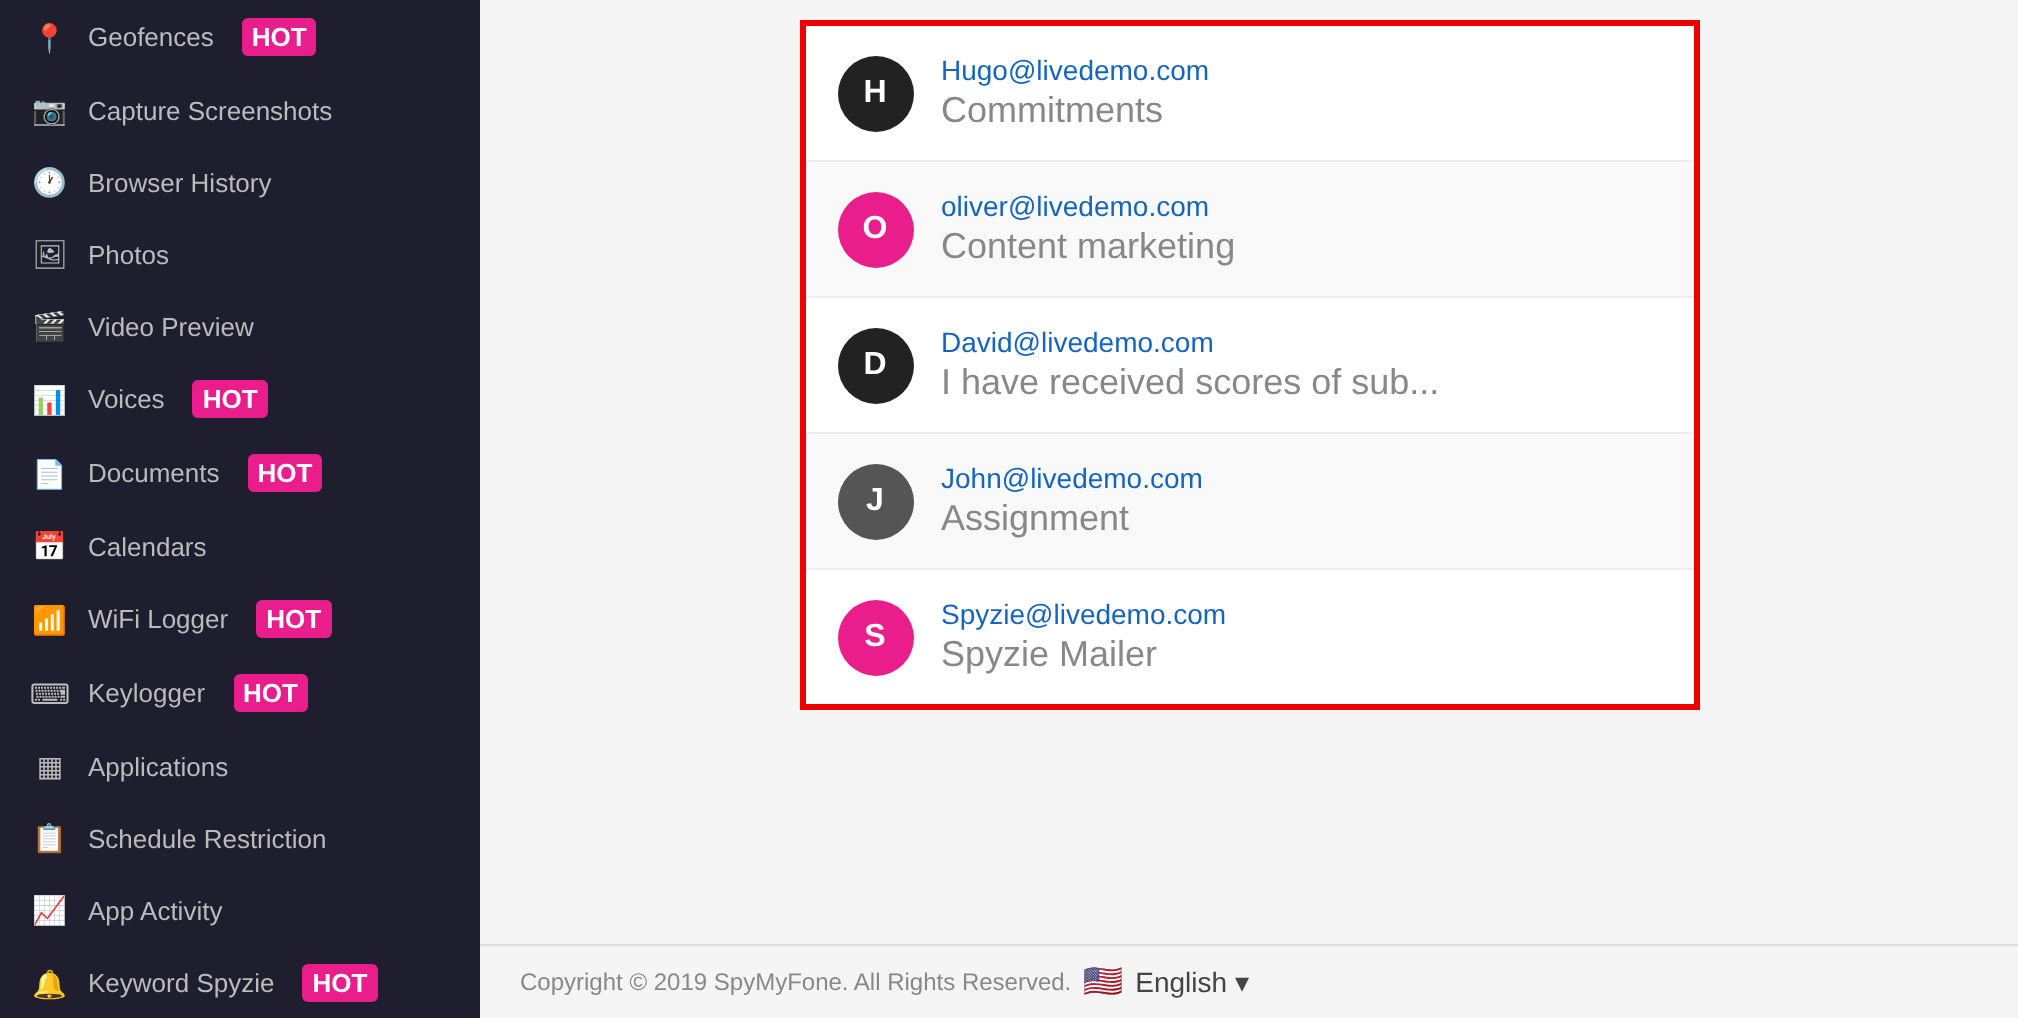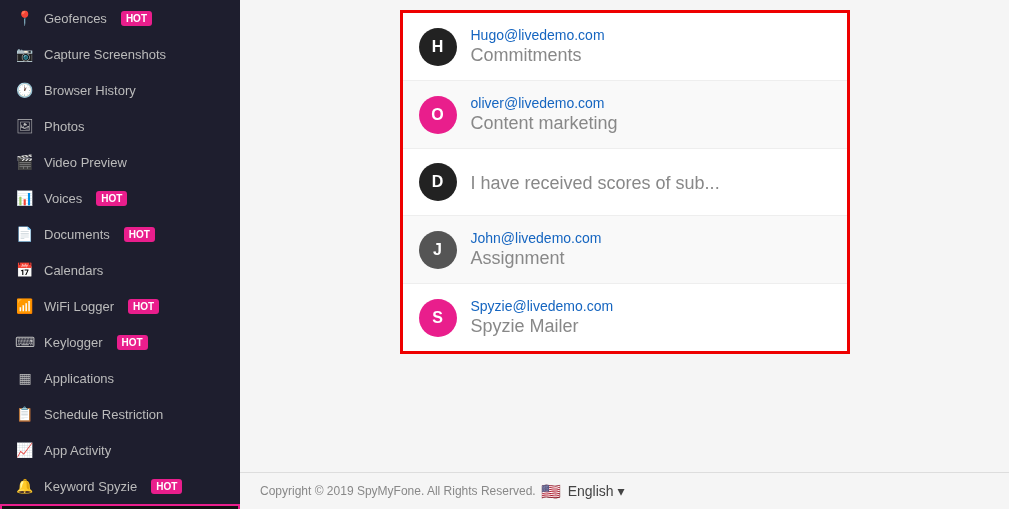--- a/index.html
+++ b/index.html
@@ -47,21 +47,21 @@
       display: flex;
       align-items: center;
       justify-content: center;
       font-size: 14px;
       flex-shrink: 0;
     }
 
     .hot-badge {
       background: #e91e8c;
       color: #fff;
-      font-size: 10px;
+      font-size: 13px;
       font-weight: bold;
       padding: 2px 5px;
       border-radius: 3px;
       margin-left: 4px;
     }
 
     
     .main {
       flex: 1;
       background: #f5f5f5;
@@ -246,20 +246,21 @@
         <div class="email-item">
           <div class="avatar avatar-pink">O</div>
           <div class="email-info">
             <div class="email-address">oliver@livedemo.com</div>
             <div class="email-subject">Content marketing</div>
           </div>
         </div>
         <div class="email-item">
           <div class="avatar avatar-black">D</div>
           <div class="email-info">
+            <div class="email-address">David@livedemo.com</div>
             <div class="email-subject">I have received scores of sub...</div>
           </div>
         </div>
         <div class="email-item">
           <div class="avatar avatar-dark">J</div>
           <div class="email-info">
             <div class="email-address">John@livedemo.com</div>
             <div class="email-subject">Assignment</div>
           </div>
         </div>

